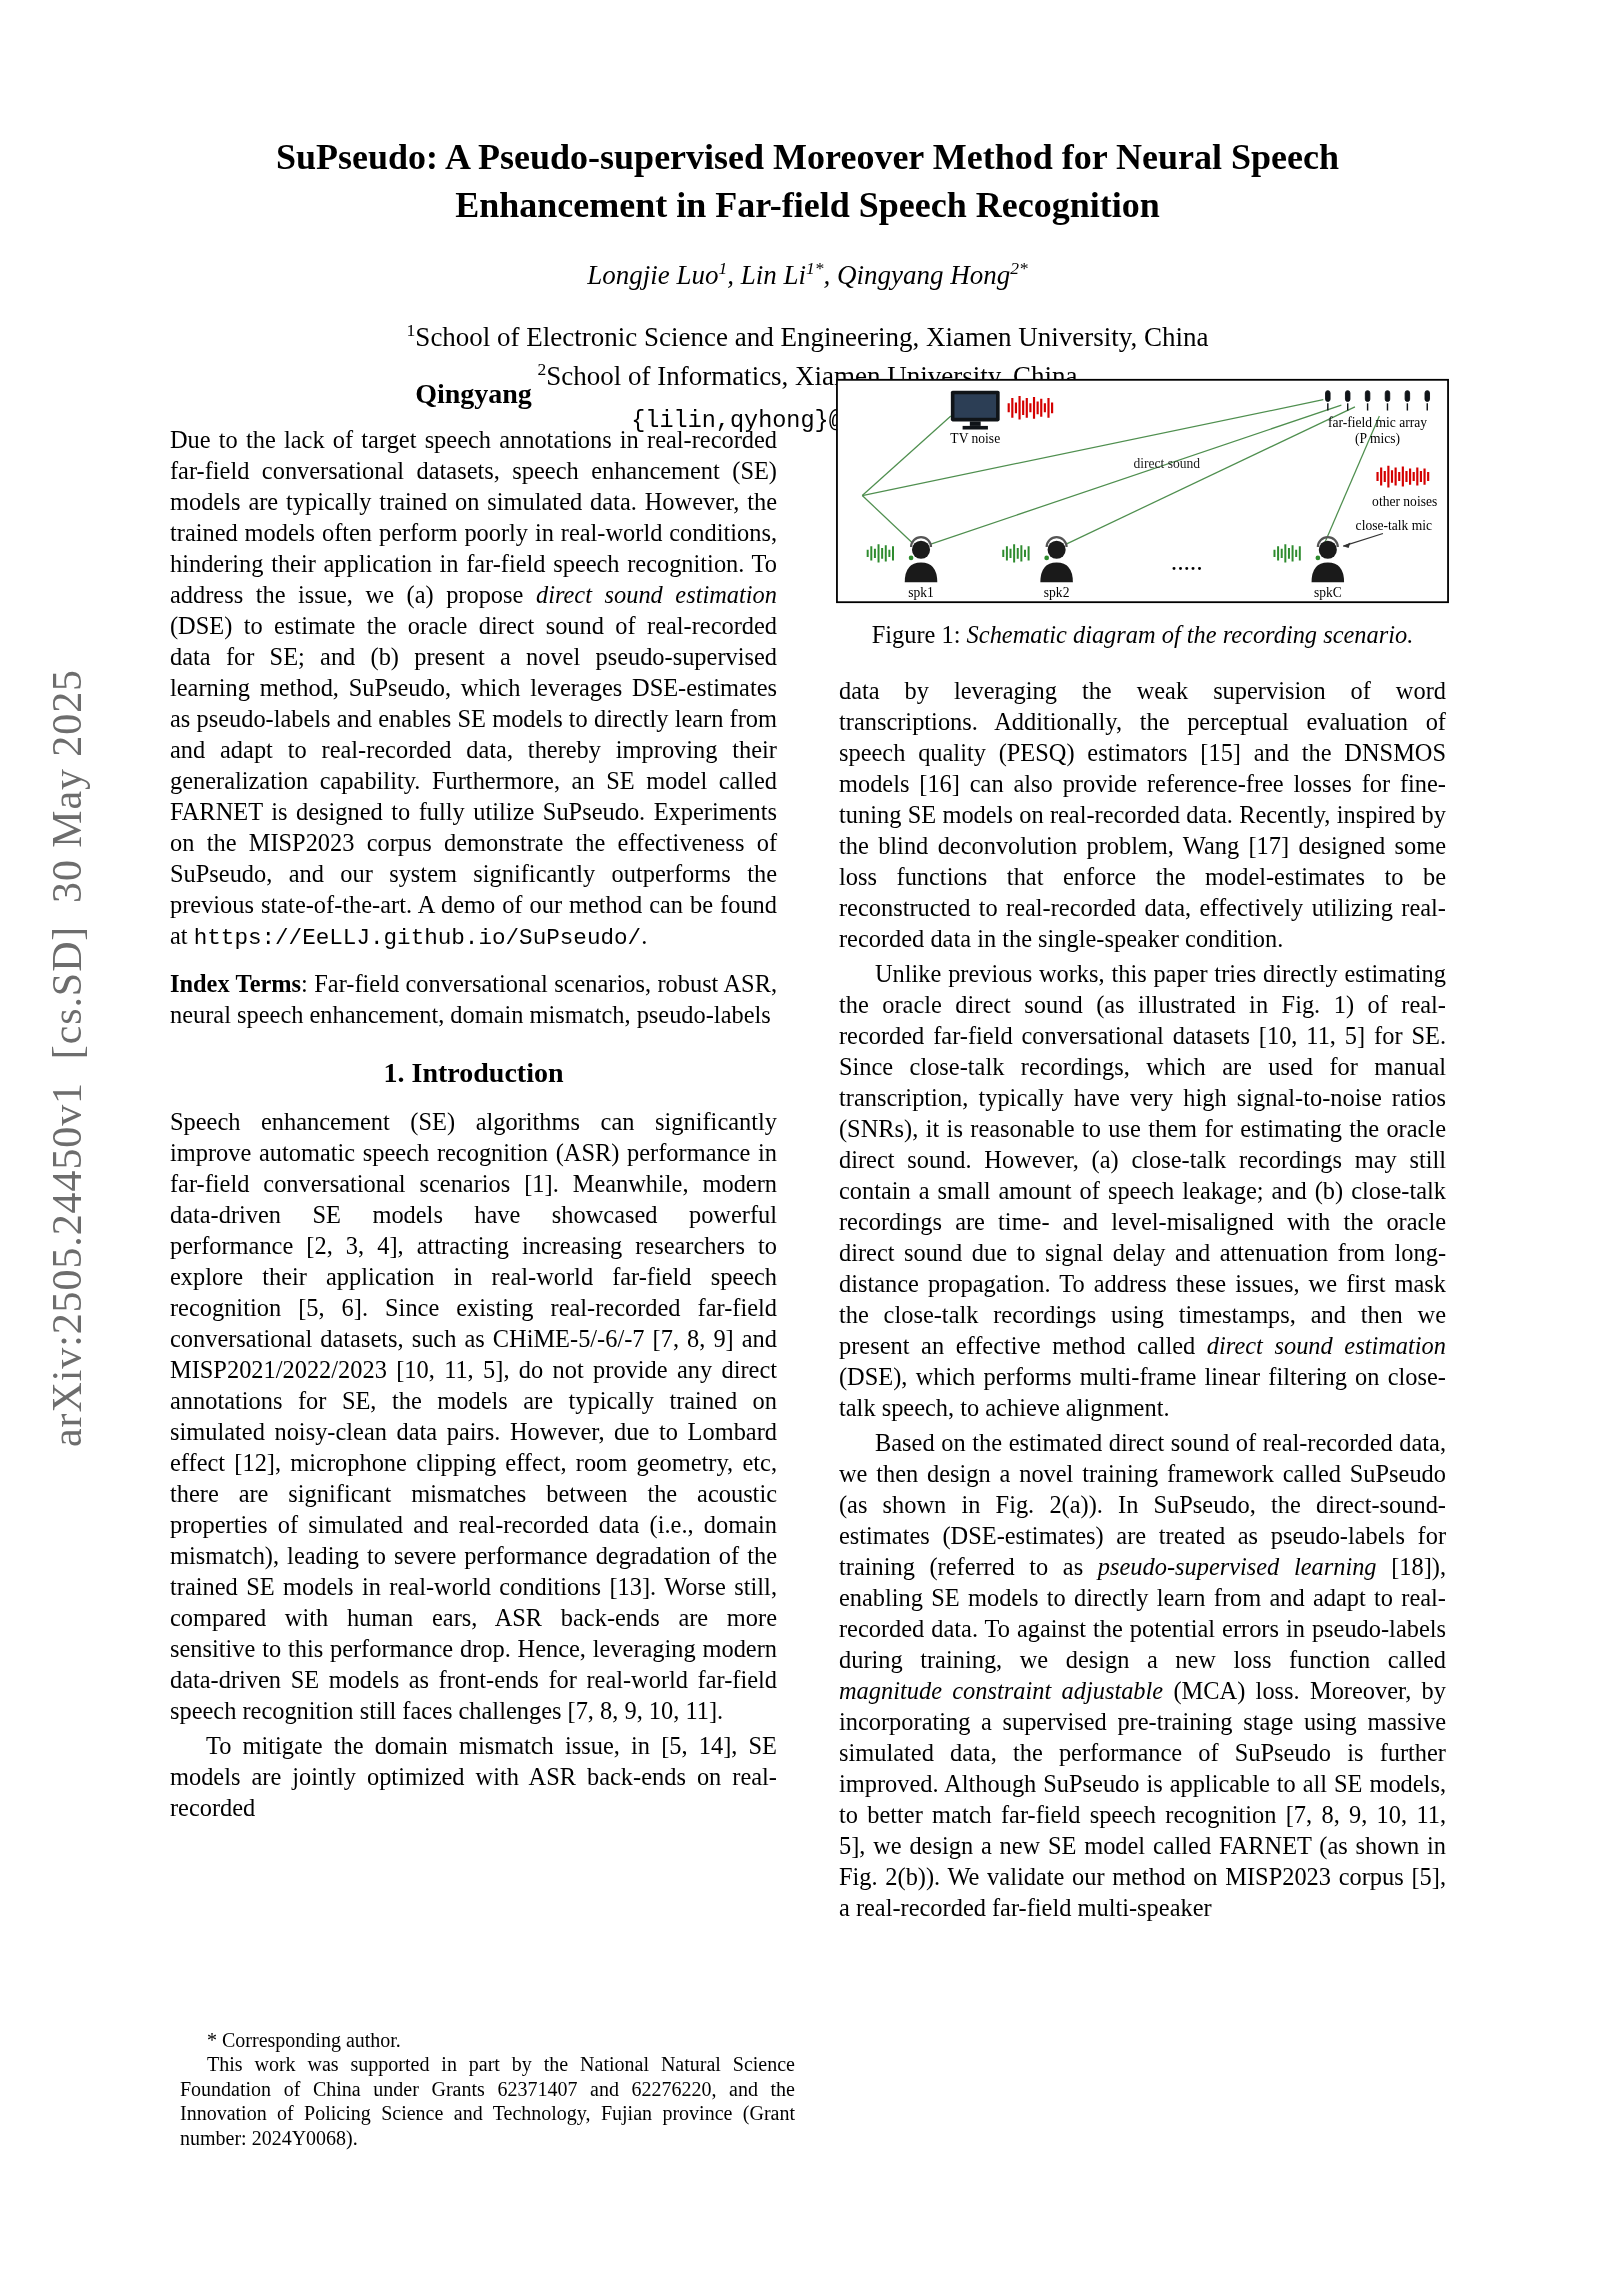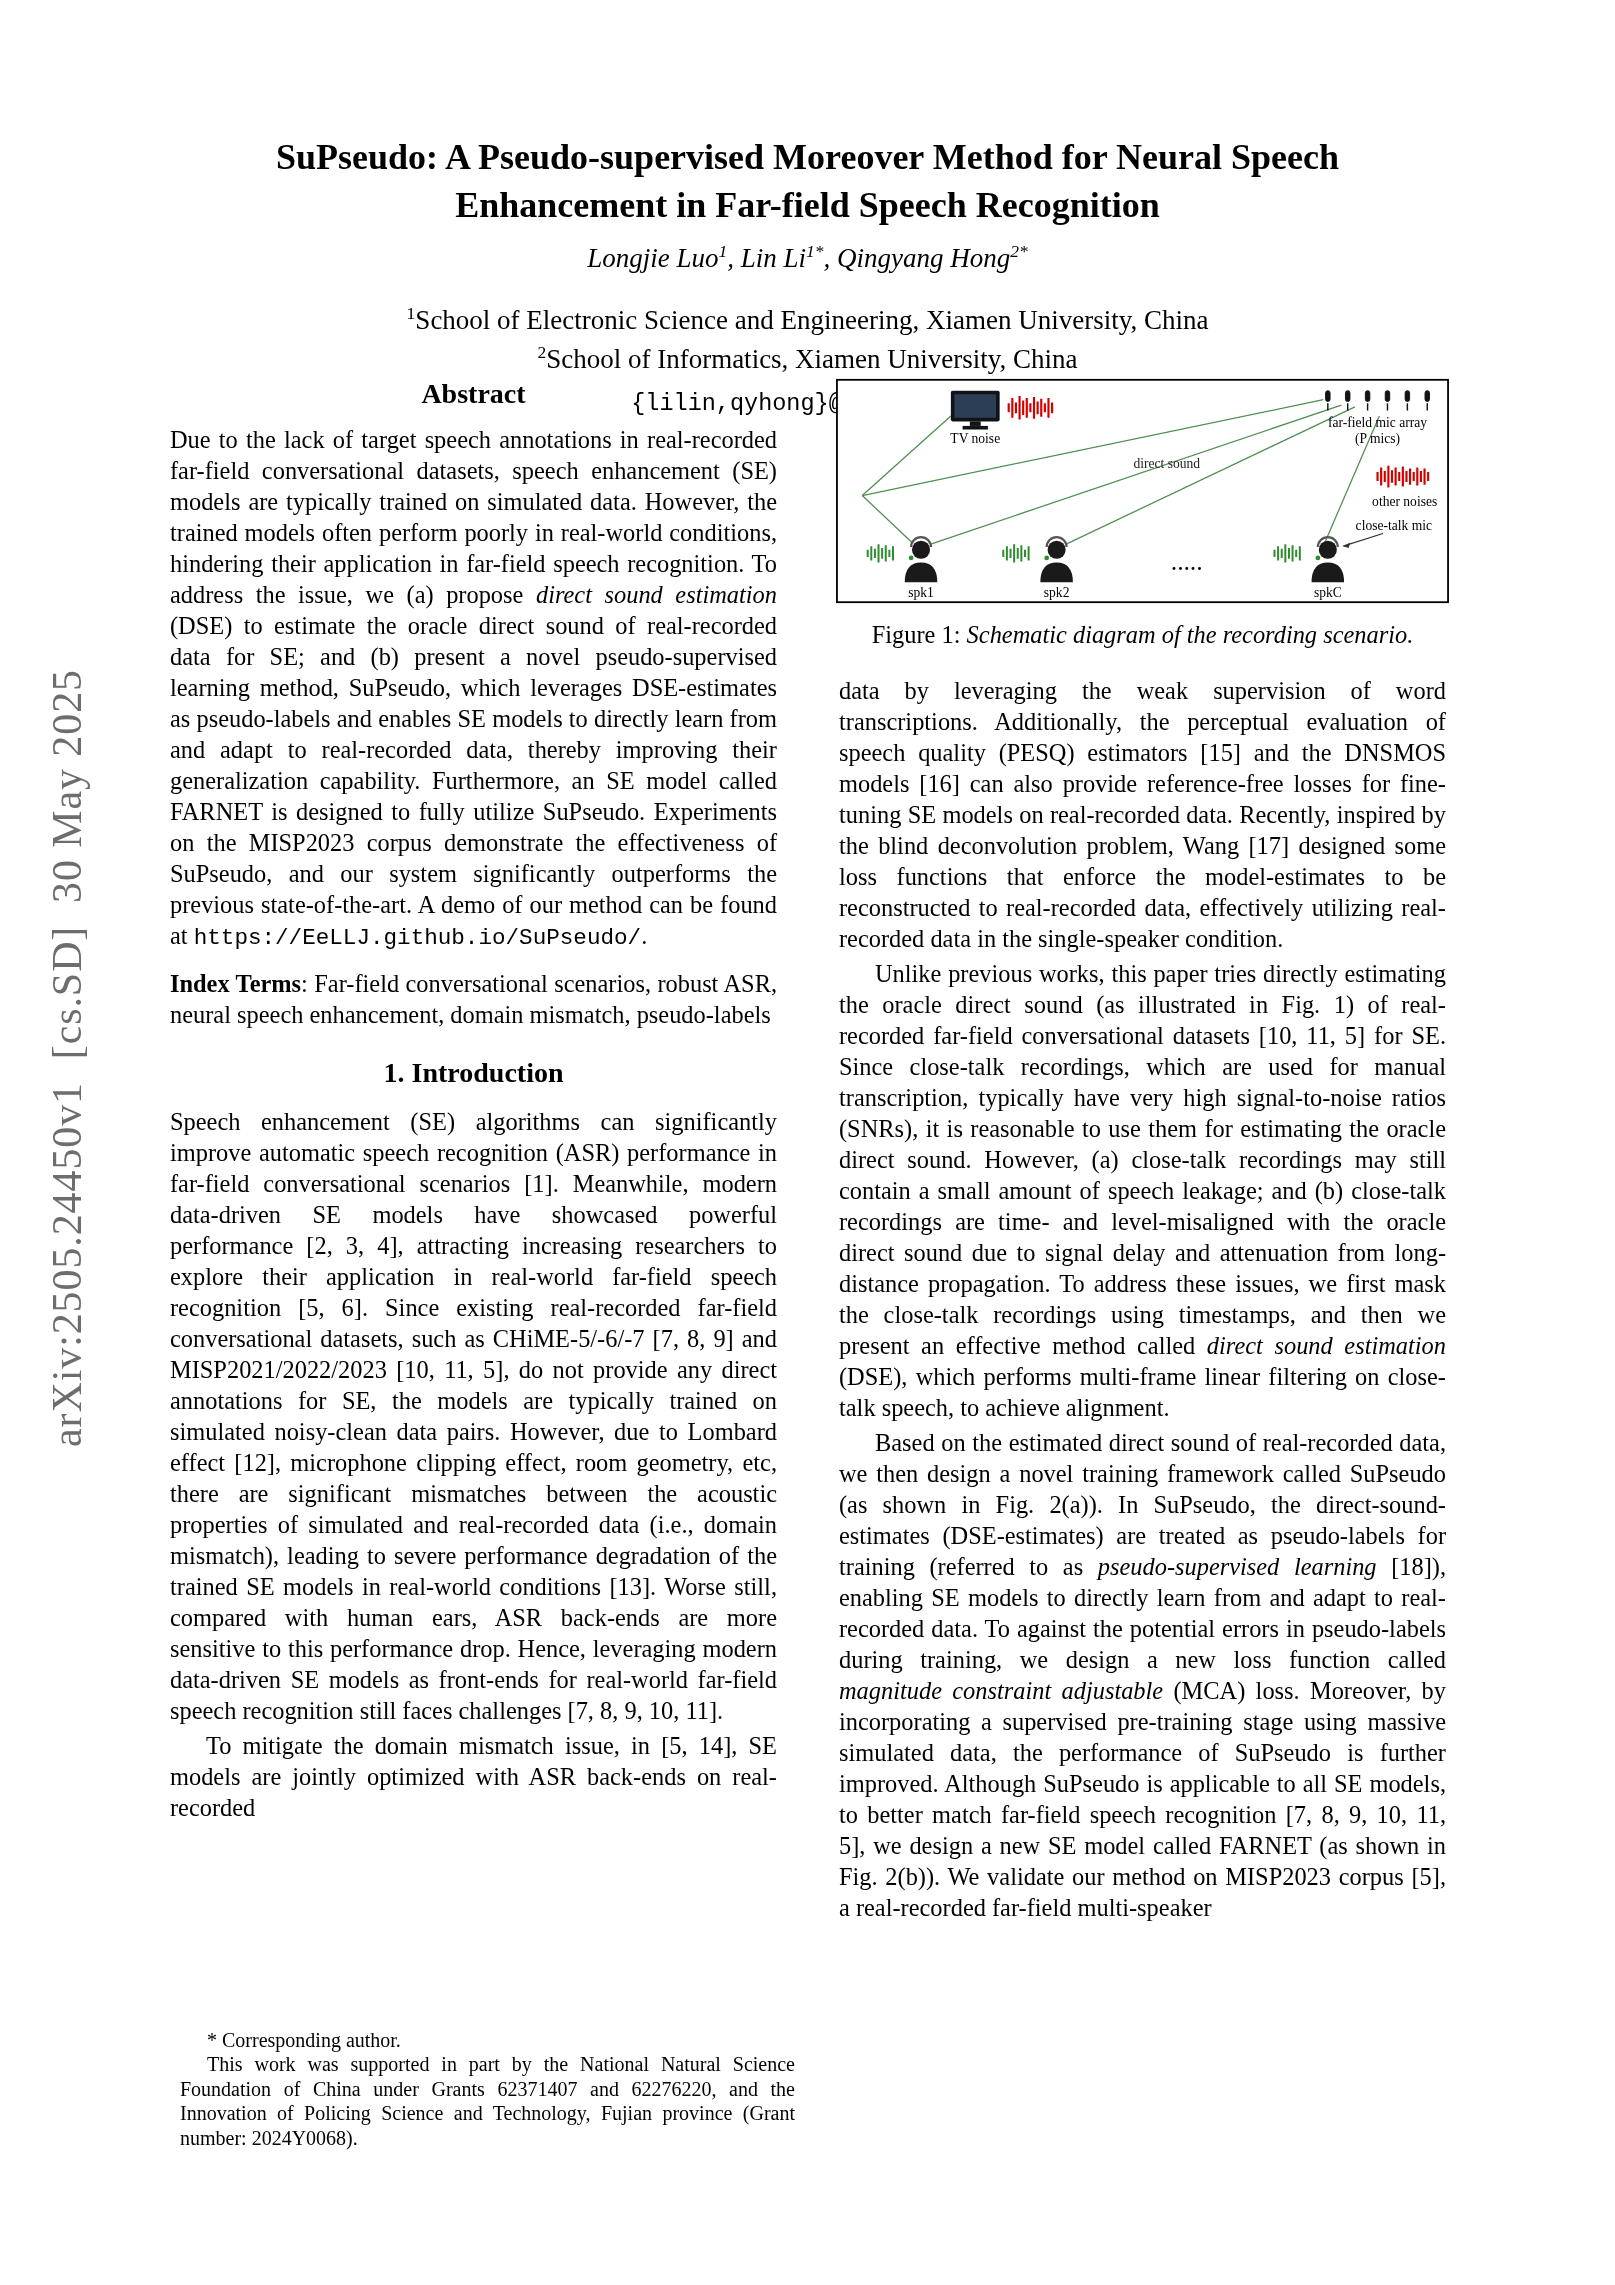--- a/index.html
+++ b/index.html
@@ -12,21 +12,21 @@
     position:absolute;left:43px;top:1447px;
     transform:rotate(-90deg);transform-origin:0 0;
     font-size:42px;color:#6d6d6d;white-space:pre;letter-spacing:0.9px;
   }
   .header{
     position:absolute;top:134px;left:129px;width:1357px;text-align:center;
   }
   .title{
     font-size:36px;font-weight:bold;line-height:1.32;margin:0 auto;max-width:1194px;
   }
-  .authors{margin-top:14px;font-size:27px;font-style:italic;}
+  .authors{margin-top:31px;font-size:27px;font-style:italic;}
   sup{vertical-align:super;font-size:65%;line-height:0;}
   .affils{margin-top:27px;font-size:27px;line-height:1.45;font-style:normal;}
   .email{margin-top:11px;font-family:"Liberation Mono", monospace;font-size:23.5px;}
   .col{
     position:absolute;top:378px;width:615px;
     font-size:24.4px;line-height:31px;text-align:justify;
   }
   .col-left{left:166px;}
   .col-right{left:835px;}
   .center-head{text-align:center;font-weight:bold;font-size:28px;margin:0 0 14.5px 0;}
@@ -61,21 +61,21 @@
       <span><span>Longjie Luo</span><sup>1</sup><span>, </span></span><span><span>Lin Li</span><sup>1*</sup><span>, </span></span><span><span>Qingyang Hong</span><sup>2*</sup><span></span></span>
     </div>
     <div class="affils">
       <div><sup>1</sup><span>School of Electronic Science and Engineering, Xiamen University, China</span></div>
       <div><sup>2</sup><span>School of Informatics, Xiamen University, China</span></div>
     </div>
     <div class="email">{lilin,qyhong}@xmu.edu.cn</div>
   </div>
 
   <div class="col col-left">
-    <div class="center-head">Abstract</div>
+    <div class="center-head">Qingyang</div>
     <p class="para"><span>Due to the lack of target speech annotations in real-recorded far-field conversational datasets, speech enhancement (SE) models are typically trained on simulated data. However, the trained models often perform poorly in real-world conditions, hindering their application in far-field speech recognition. To address the issue, we (a) propose </span><em>direct sound estimation</em><span> (DSE) to estimate the oracle direct sound of real-recorded data for SE; and (b) present a novel pseudo-supervised learning method, SuPseudo, which leverages DSE-estimates as pseudo-labels and enables SE models to directly learn from and adapt to real-recorded data, thereby improving their generalization capability. Furthermore, an SE model called FARNET is designed to fully utilize SuPseudo. Experiments on the MISP2023 corpus demonstrate the effectiveness of SuPseudo, and our system significantly outperforms the previous state-of-the-art. A demo of our method can be found at </span><span class="mono">https://EeLLJ.github.io/SuPseudo/</span><span>.</span></p>
     <p class="para index-terms"><b>Index Terms</b><span>: Far-field conversational scenarios, robust ASR, neural speech enhancement, domain mismatch, pseudo-labels</span></p>
     <div class="section-head">1. Introduction</div>
     <p class="para">Speech enhancement (SE) algorithms can significantly improve automatic speech recognition (ASR) performance in far-field conversational scenarios [1]. Meanwhile, modern data-driven SE models have showcased powerful performance [2, 3, 4], attracting increasing researchers to explore their application in real-world far-field speech recognition [5, 6]. Since existing real-recorded far-field conversational datasets, such as CHiME-5/-6/-7 [7, 8, 9] and MISP2021/2022/2023 [10, 11, 5], do not provide any direct annotations for SE, the models are typically trained on simulated noisy-clean data pairs. However, due to Lombard effect [12], microphone clipping effect, room geometry, etc, there are significant mismatches between the acoustic properties of simulated and real-recorded data (i.e., domain mismatch), leading to severe performance degradation of the trained SE models in real-world conditions [13]. Worse still, compared with human ears, ASR back-ends are more sensitive to this performance drop. Hence, leveraging modern data-driven SE models as front-ends for real-world far-field speech recognition still faces challenges [7, 8, 9, 10, 11].</p>
     <p class="para indent">To mitigate the domain mismatch issue, in [5, 14], SE models are jointly optimized with ASR back-ends on real-recorded</p>
   </div>
 
   <div class="footnote">
     <p>* Corresponding author.</p>
     <p>This work was supported in part by the National Natural Science Foundation of China under Grants 62371407 and 62276220, and the Innovation of Policing Science and Technology, Fujian province (Grant number: 2024Y0068).</p>

